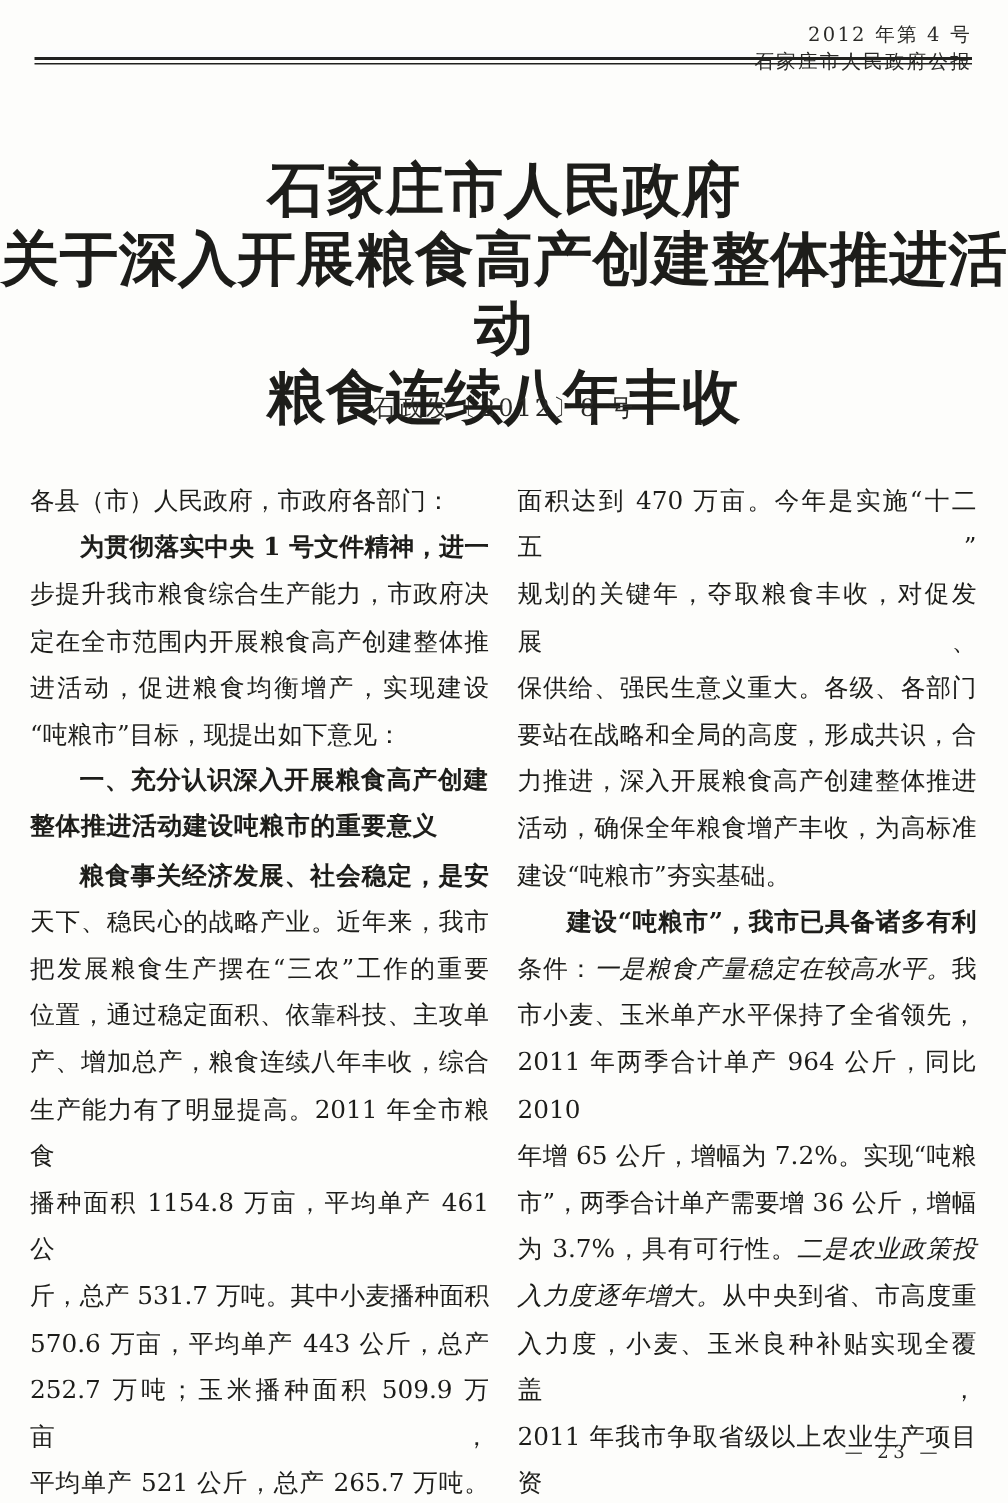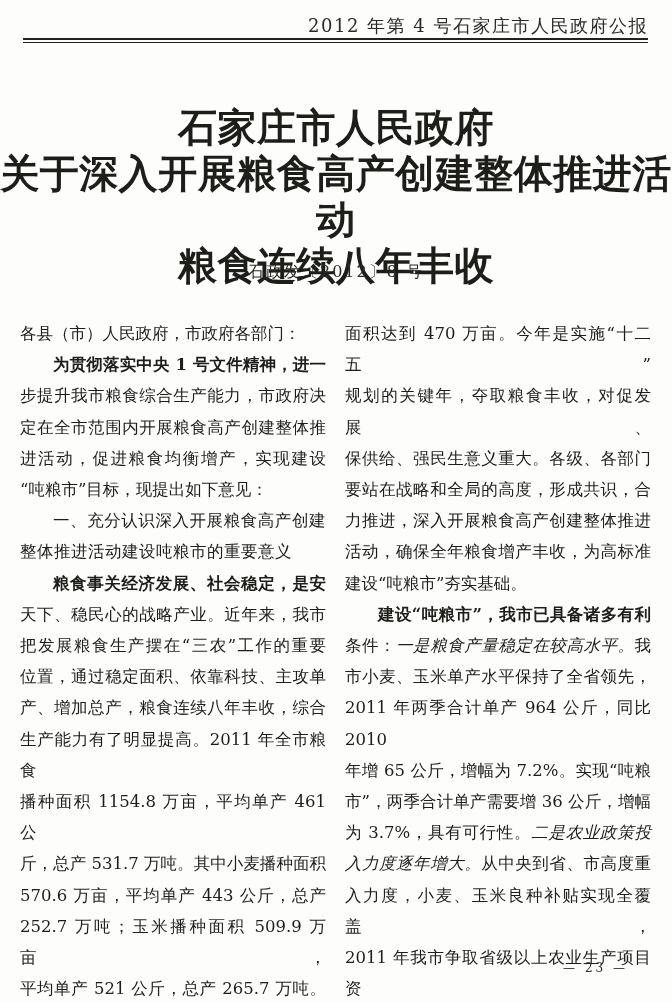--- a/index.html
+++ b/index.html
@@ -8,22 +8,22 @@
     position:relative;
     background:#fdfdfb;
     color:#1d1d1a;
     font-family:"DejaVu Serif","Liberation Serif",serif;
     overflow:hidden;
   }
   .page { position:absolute; inset:0; }
 
   .header {
     position:absolute; left:23px; right:24px; top:14px;
-    display:flex; justify-content:flex-end; align-items:flex-end;
-    font-size:18px; letter-spacing:1.5px; color:#2a2a27;
+    display:flex; justify-content:space-between; align-items:flex-end;
+    font-size:13px; letter-spacing:1.5px; color:#2a2a27;flex-direction:column;
   }
   .rule {
     position:absolute; left:23px; right:24px; top:38px; height:5px;
     border-top:2.5px solid #22221f; border-bottom:1px solid #22221f;
   }
 
   .title {
     position:absolute; left:0; right:0; top:104px;
     text-align:center; font-weight:bold;
     font-size:39px; line-height:46px; letter-spacing:0.5px;
@@ -38,21 +38,21 @@
     position:absolute; left:20px; top:318px; width:631px;
     display:flex; gap:19px;
   }
   .col { width:306px; font-size:16.5px; line-height:31.2px; }
 
   .line { text-align:justify; text-align-last:justify; }
   .line.nj { text-align-last:left; }
   .line.ind { text-indent:33px;font-weight:bold; }
   .line.b {
     font-family:"Liberation Sans","DejaVu Sans",sans-serif;
-    font-weight:normal; letter-spacing:0.5px;
+    font-weight:bold; letter-spacing:0.5px;
   }
   .em { font-style:italic; }
 
   .pagenum {
     position:absolute; top:961px; right:44px;
     font-size:12px; letter-spacing:3px; color:#2a2a27;
   }
 </style>
 </head>
 <body>

